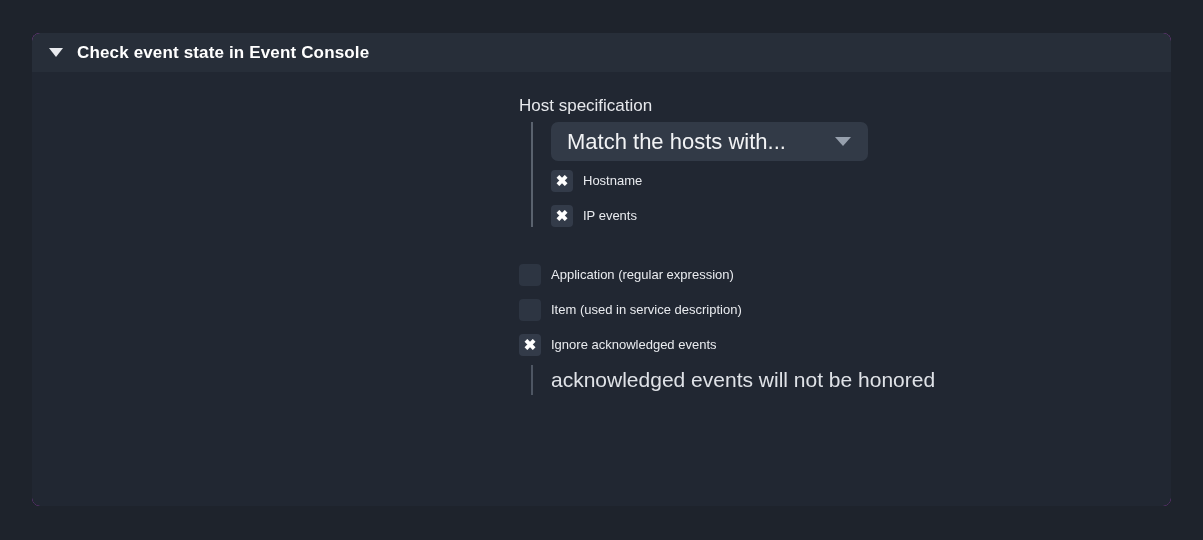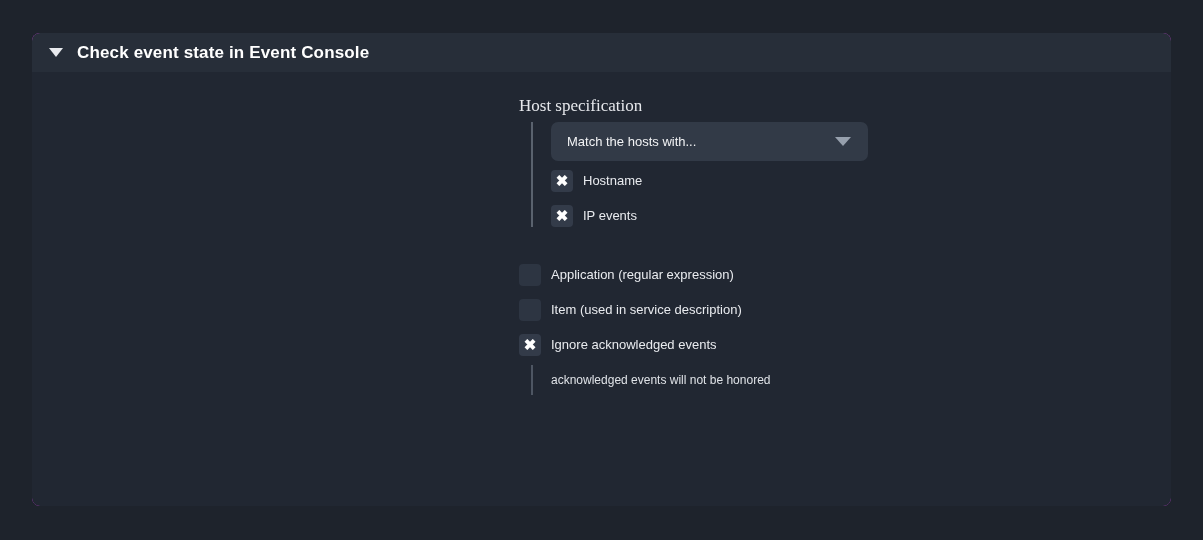--- a/index.html
+++ b/index.html
@@ -76,21 +76,20 @@
   }
 
   .group-label {
     color: #e6e8ec;
     font-size: 17px;
     line-height: 20px;
     margin: 0;
     padding-top: 24px;
     padding-left: 0;
     white-space: nowrap;
-    font-family: Liberation Serif, serif;
   }
 
   
   .indent-block {
     position: relative;
     margin-left: 12px;
     padding-left: 20px;
     padding-top: 6px;
   }
   .indent-rule {
@@ -110,21 +109,21 @@
     width: 317px;
     height: 39px;
     background: #323a47;
     border-radius: 7px;
     box-sizing: border-box;
     padding: 0 17px 0 16px;
     cursor: pointer;
   }
   .dropdown-text {
     color: #f2f3f5;
-    font-size: 13px;
+    font-size: 22px;
     white-space: nowrap;
   }
   .dropdown-arrow {
     width: 0;
     height: 0;
     border-left: 8px solid transparent;
     border-right: 8px solid transparent;
     border-top: 9px solid #97a0ad;
     flex: none;
     margin-left: 10px;
@@ -187,21 +186,21 @@
   .hint-rule {
     position: absolute;
     left: 0;
     top: 3px;
     bottom: 3px;
     width: 2px;
     background: #4e5663;
   }
   .hint-text {
     color: #dfe2e7;
-    font-size: 12px;
+    font-size: 21px;
     white-space: nowrap;
   }
 
   .spacer-8 { height: 8px; }
 </style>
 </head>
 <body>
 
 <div class="page">
 

